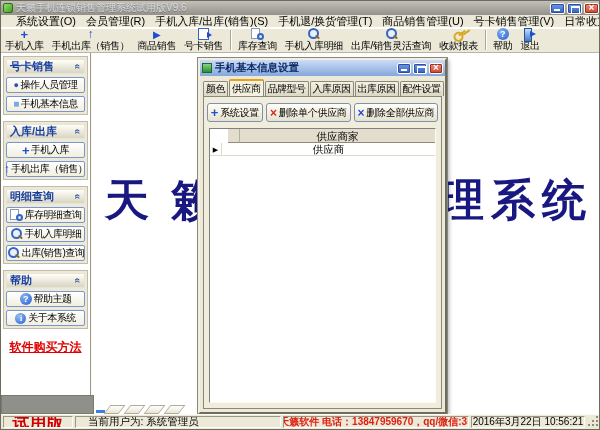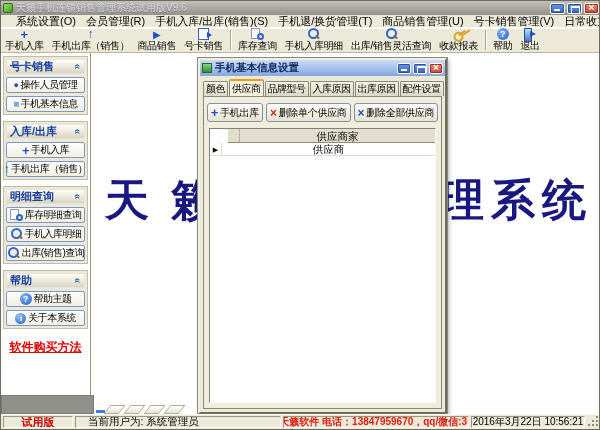--- a/index.html
+++ b/index.html
@@ -122,21 +122,21 @@
   .graydock{position:absolute;left:0;top:394px;width:93px;height:19px;background:#90908a;border:1px solid #7a7a74;}
   .dash{position:absolute;left:95px;top:409px;width:9px;height:3px;background:#3a7ce8;}
   .slants{position:absolute;left:106px;top:404px;display:flex;gap:5px;}
   .slants i{display:block;width:15px;height:9px;background:linear-gradient(#ffffff,#e8e4d4);
     border:1px solid #b0ac98;transform:skewX(-38deg);}
   
   .statusbar{position:absolute;left:0;top:413px;width:600px;height:15px;background:#ece9d8;
     border-top:1px solid #fdfcf4;display:flex;align-items:stretch;font-size:10.5px;}
   .sseg{height:12px;margin:1px 0 0 2px;border:1px solid;border-color:#9a9683 #fffef8 #fffef8 #9a9683;
     display:flex;align-items:center;white-space:nowrap;overflow:hidden;}
-  .seg-trial{width:70px;justify-content:center;color:#d00000;font-weight:bold;font-family:"Liberation Serif",serif;font-size:11px;}
+  .seg-trial{width:70px;justify-content:center;color:#d00000;font-weight:bold;font-family:"Liberation Serif",serif;font-size:17px;}
   .seg-user{width:206px;padding-left:12px;color:#000;}
   .seg-vendor{width:186px;justify-content:center;color:#e02010;font-weight:bold;font-size:10px;}
   .seg-date{width:114px;justify-content:center;color:#000;font-size:10px;}
   .grip{position:absolute;right:1px;bottom:1px;width:13px;height:13px;}
   .grip::before{content:"";position:absolute;right:2px;bottom:2px;width:2px;height:2px;background:#8f8b77;
     box-shadow:0 -4px 0 #8f8b77,0 -8px 0 #8f8b77,-4px 0 0 #8f8b77,-8px 0 0 #8f8b77,-4px -4px 0 #8f8b77;}
 </style>
 </head>
 <body>
 
@@ -298,21 +298,21 @@
       <div class="tab active">供应商</div>
       <div class="tab">品牌型号</div>
       <div class="tab">入库原因</div>
       <div class="tab">出库原因</div>
       <div class="tab">配件设置</div>
     </div>
     <div class="tabpage">
       <div class="dbtns">
         <div class="dbtn">
           <span class="g g-plus">+</span>
-          <span>手机出库</span>
+          <span>系统设置</span>
         </div>
         <div class="dbtn">
           <span class="g g-x-red">×</span>
           <span>删除单个供应商</span>
         </div>
         <div class="dbtn">
           <span class="g g-x-blue">×</span>
           <span>删除全部供应商</span>
         </div>
       </div>

